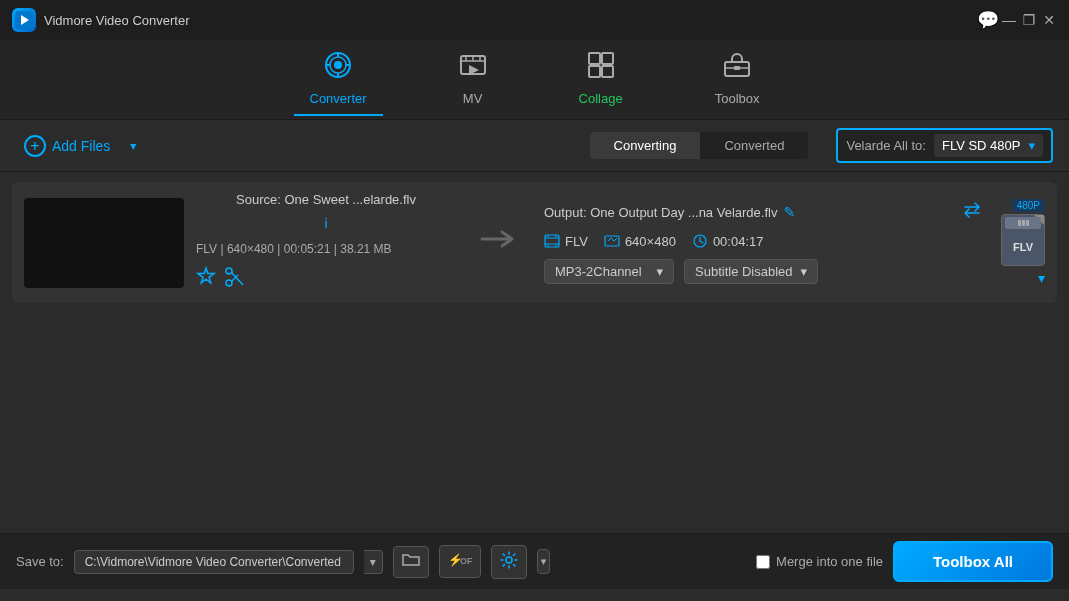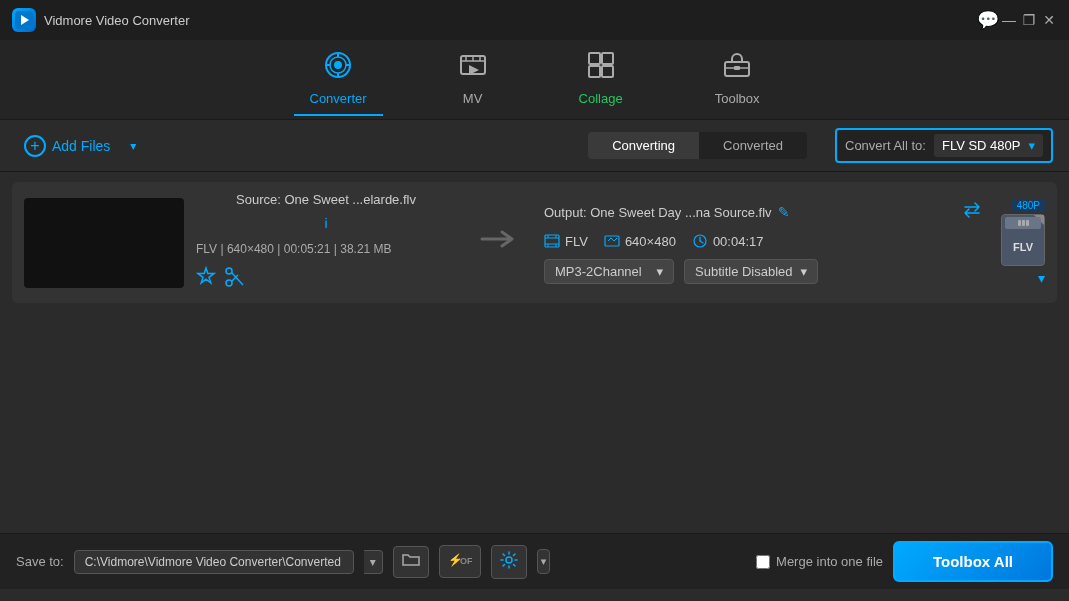--- a/index.html
+++ b/index.html
@@ -491,21 +491,21 @@
     <span>Add Files</span>
   </button>
   <span class="add-files-dropdown">▾</span>
 
   <div class="tab-switcher">
     <button class="tab-switch-btn active">Converting</button>
     <button class="tab-switch-btn">Converted</button>
   </div>
 
   <div class="convert-all-to">
-    <span class="convert-all-label">Convert All to:</span>
+    <span class="convert-all-label">Velarde All to:</span>
     <div class="convert-all-select">
       <span>FLV SD 480P</span>
       <span style="color:#00aaff;">▾</span>
     </div>
   </div>
 </div>
 
 <div class="file-list">
   <div class="file-entry">
 
@@ -535,21 +535,21 @@
     </div>
 
     <div class="arrow-icon">
       <svg width="40" height="30" viewBox="0 0 40 30" fill="none">
         <path d="M2 15 L28 15 M22 8 L32 15 L22 22" stroke="#666" stroke-width="3" stroke-linecap="round" stroke-linejoin="round"></path>
       </svg>
     </div>
 
     <div class="file-output">
       <div class="output-path">
-        <span>Output: One Sweet Day ...na Source.flv</span>
+        <span>Output: One Output Day ...na Velarde.flv</span>
         <span class="edit-icon">✎</span>
         <span class="swap-icon" style="margin-left:auto;">
           <svg width="18" height="18" viewBox="0 0 18 18" fill="none">
             <path d="M2 6 L16 6 M12 2 L16 6 L12 10" stroke="#00aaff" stroke-width="1.5" stroke-linecap="round" stroke-linejoin="round"></path>
             <path d="M16 12 L2 12 M6 8 L2 12 L6 16" stroke="#00aaff" stroke-width="1.5" stroke-linecap="round" stroke-linejoin="round"></path>
           </svg>
         </span>
       </div>
       <div class="output-specs">
         <div class="spec-item">

